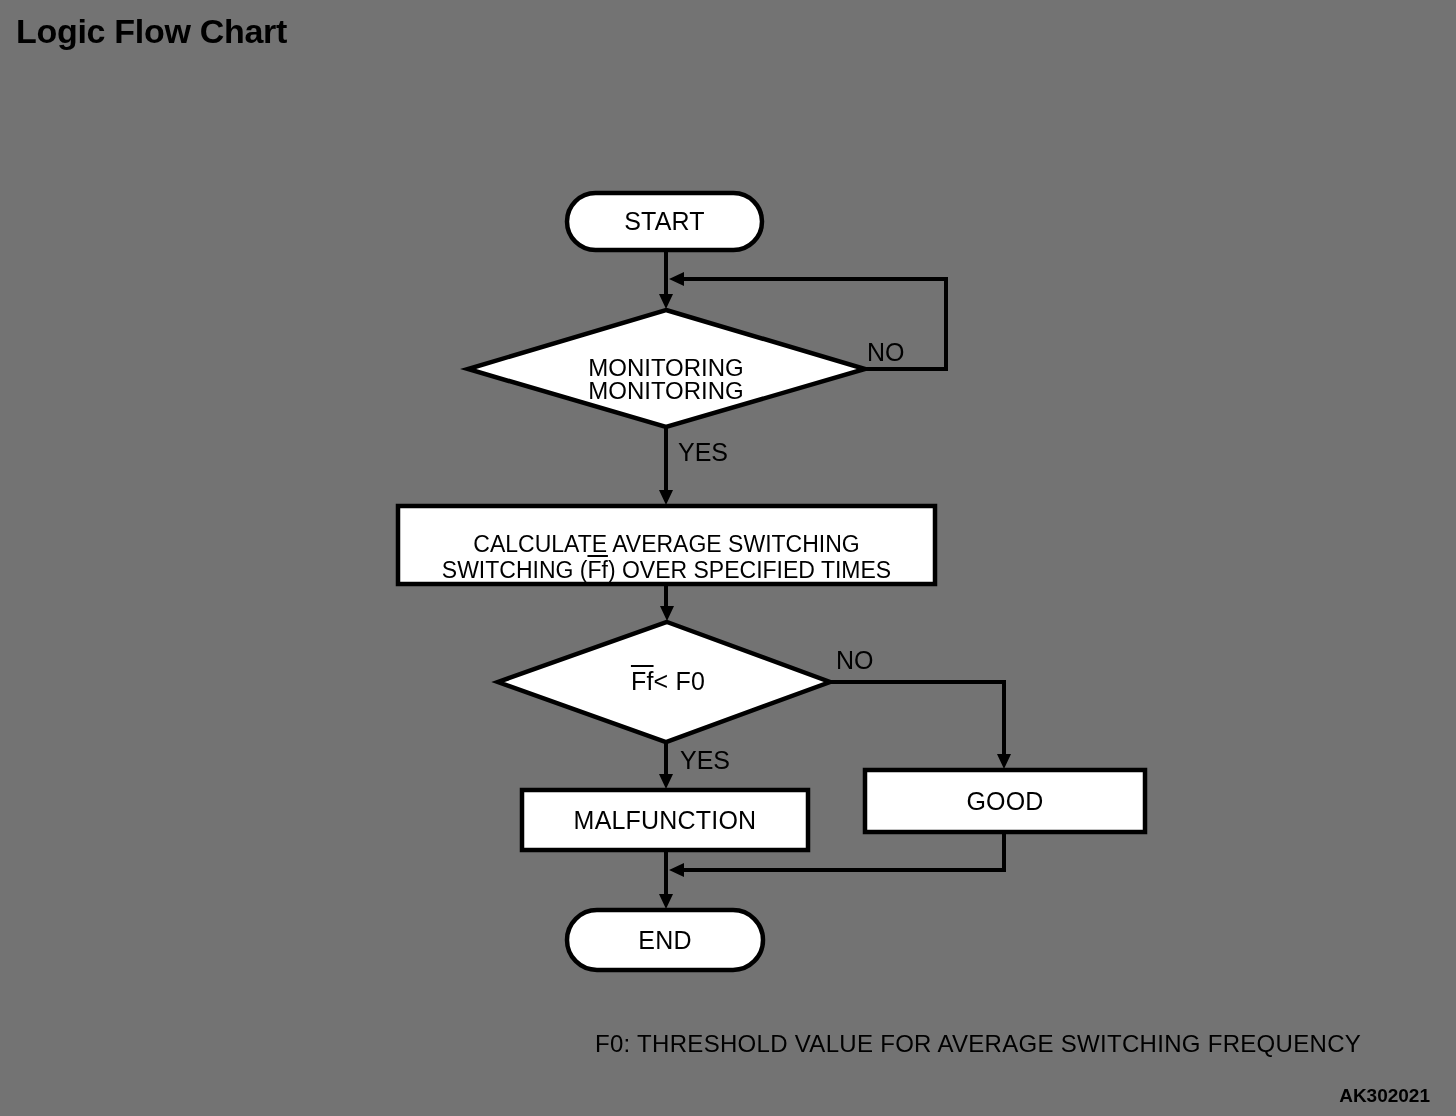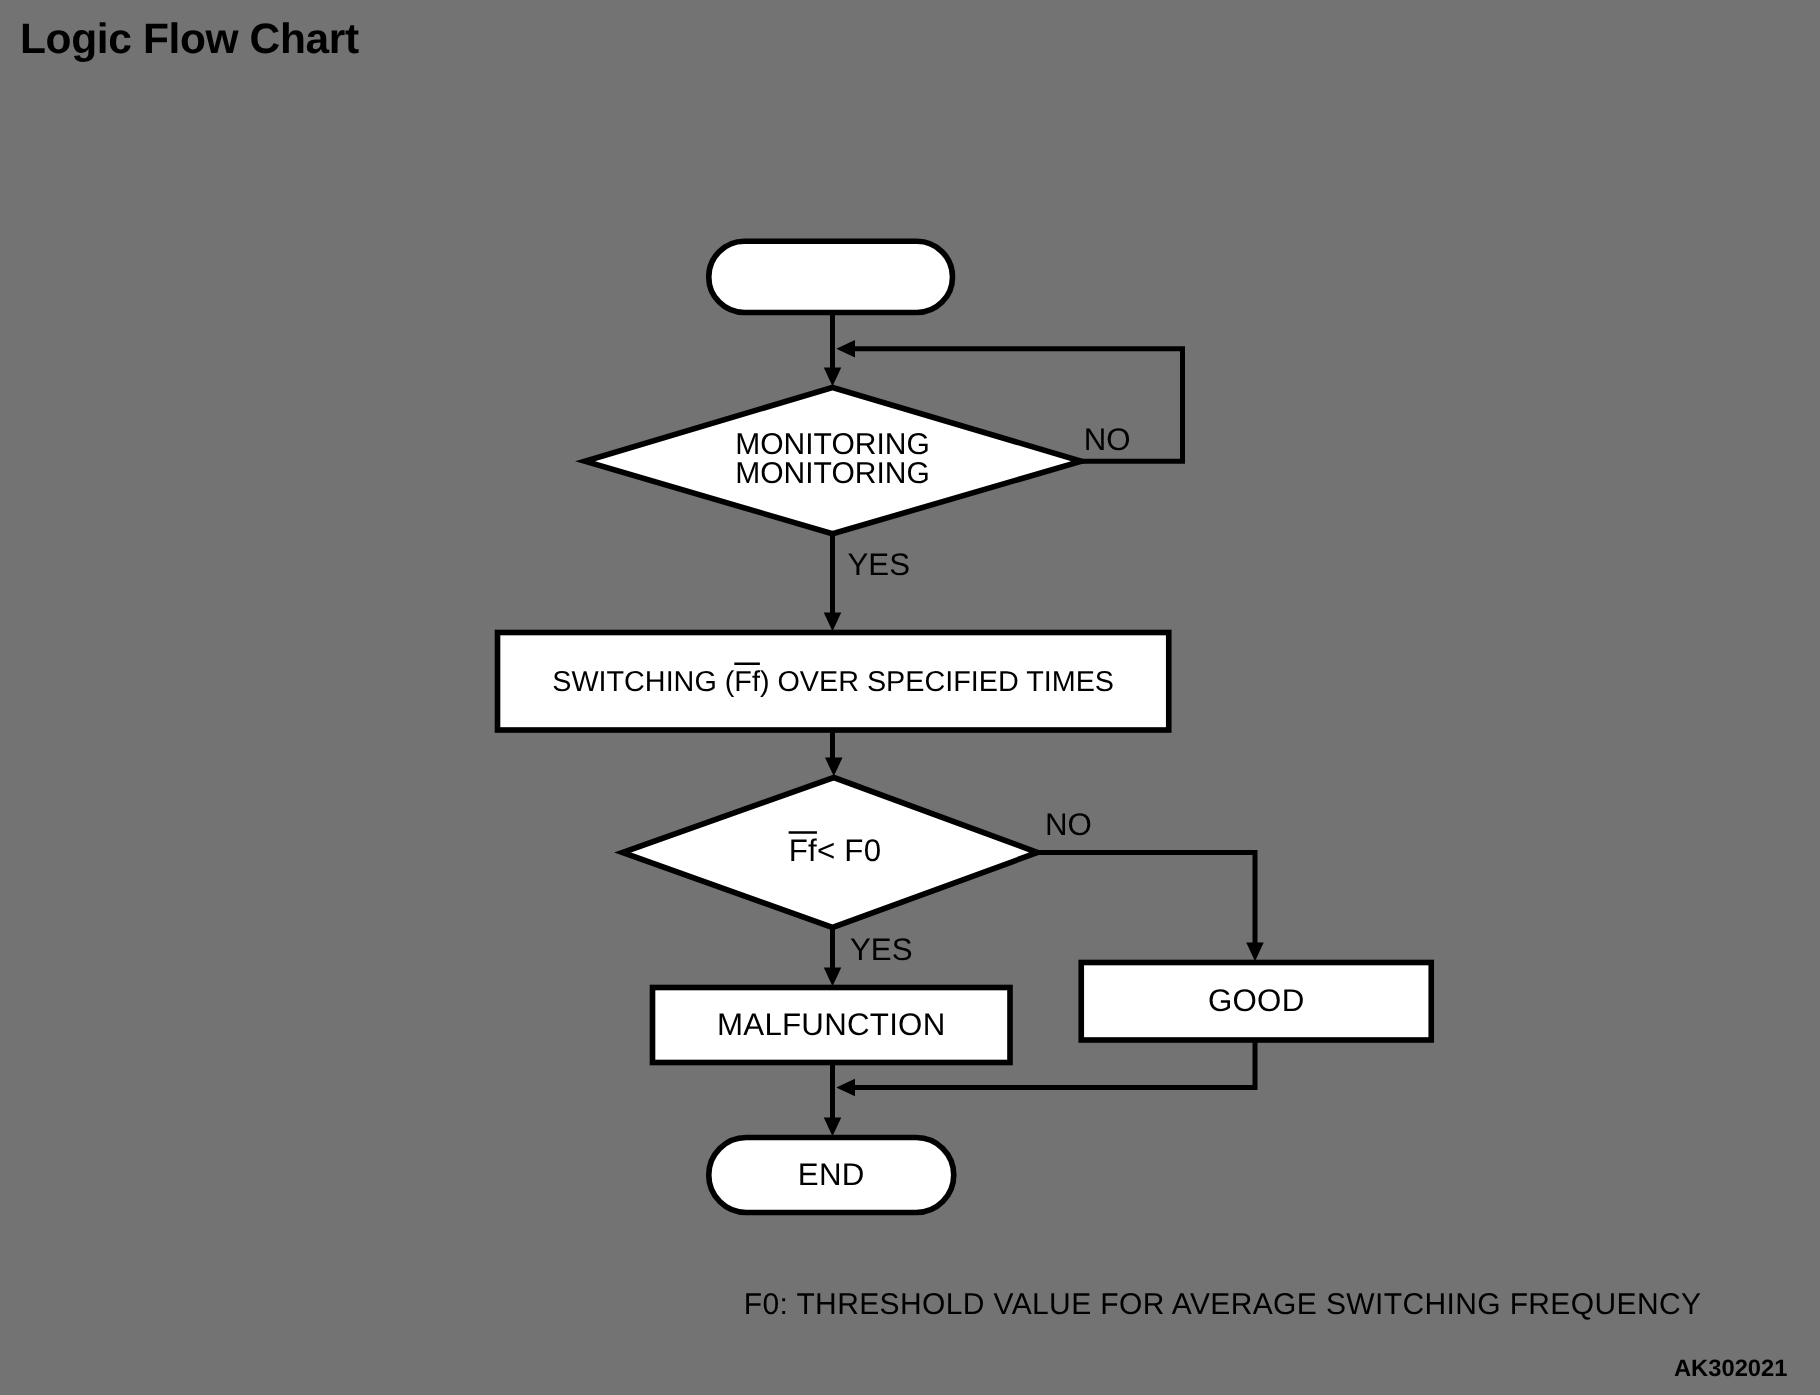--- a/index.html
+++ b/index.html
@@ -12,21 +12,21 @@
     overflow:hidden;
   }
   #canvas{position:absolute;left:0;top:0;}
   .lbl{position:absolute;color:#000;white-space:nowrap;}
   .node-lbl{
     position:absolute;display:flex;align-items:center;justify-content:center;
     text-align:center;color:#000;font-size:25px;letter-spacing:0.2px;
   }
   .node-lbl-col{
     position:absolute;display:flex;flex-direction:column;align-items:center;justify-content:center;
-    text-align:center;color:#000;
+    text-align:center;color:#000;margin-top:12px;
   }
   .title{font-size:34px;font-weight:bold;letter-spacing:-0.3px;}
   .edge-lbl{font-size:25px;line-height:25px;}
   .footnote{font-size:24px;line-height:24px;letter-spacing:0.3px;}
   .figcode{font-size:19px;font-weight:bold;line-height:19px;}
   .two-line{font-size:24px;line-height:23px;}
   .calc-line{font-size:23px;line-height:26px;letter-spacing:0px;}
   .ov{text-decoration:overline;text-decoration-thickness:2px;}
 </style>
 </head>
@@ -70,31 +70,33 @@
 
     <rect x="522" y="790" width="286" height="60" fill="#fff" stroke="#000" stroke-width="4.5"></rect>
 
     <rect x="865" y="770" width="280" height="62" fill="#fff" stroke="#000" stroke-width="4.5"></rect>
 
     <rect x="567" y="910" width="196" height="60" rx="30" ry="30" fill="#fff" stroke="#000" stroke-width="4.5"></rect>
   </svg>
 
   <div class="lbl title" style="left:16px;top:12px;">Logic Flow Chart</div>
 
+  <div class="node-lbl" style="left:567px;top:193px;width:195px;height:57px;">START</div>
 
   <div class="node-lbl-col two-line" style="left:516px;top:344px;width:300px;">
     <div>MONITORING</div>
     <div>MONITORING</div>
   </div>
 
   <div class="lbl edge-lbl" style="left:867px;top:340px;">NO</div>
 
   <div class="lbl edge-lbl" style="left:678px;top:440px;">YES</div>
 
   <div class="node-lbl-col calc-line" style="left:398px;top:506px;width:537px;height:78px;">
+    <div>CALCULATE AVERAGE SWITCHING</div>
     <div><span>SWITCHING (</span><span class="ov">Ff</span><span>) OVER SPECIFIED TIMES</span></div>
   </div>
 
   <div class="node-lbl" style="left:564px;top:656px;width:208px;height:50px;">
       <span class="ov">Ff</span>
       <span> &lt; F0</span>
     </div>
 
   <div class="lbl edge-lbl" style="left:836px;top:648px;">NO</div>
 

